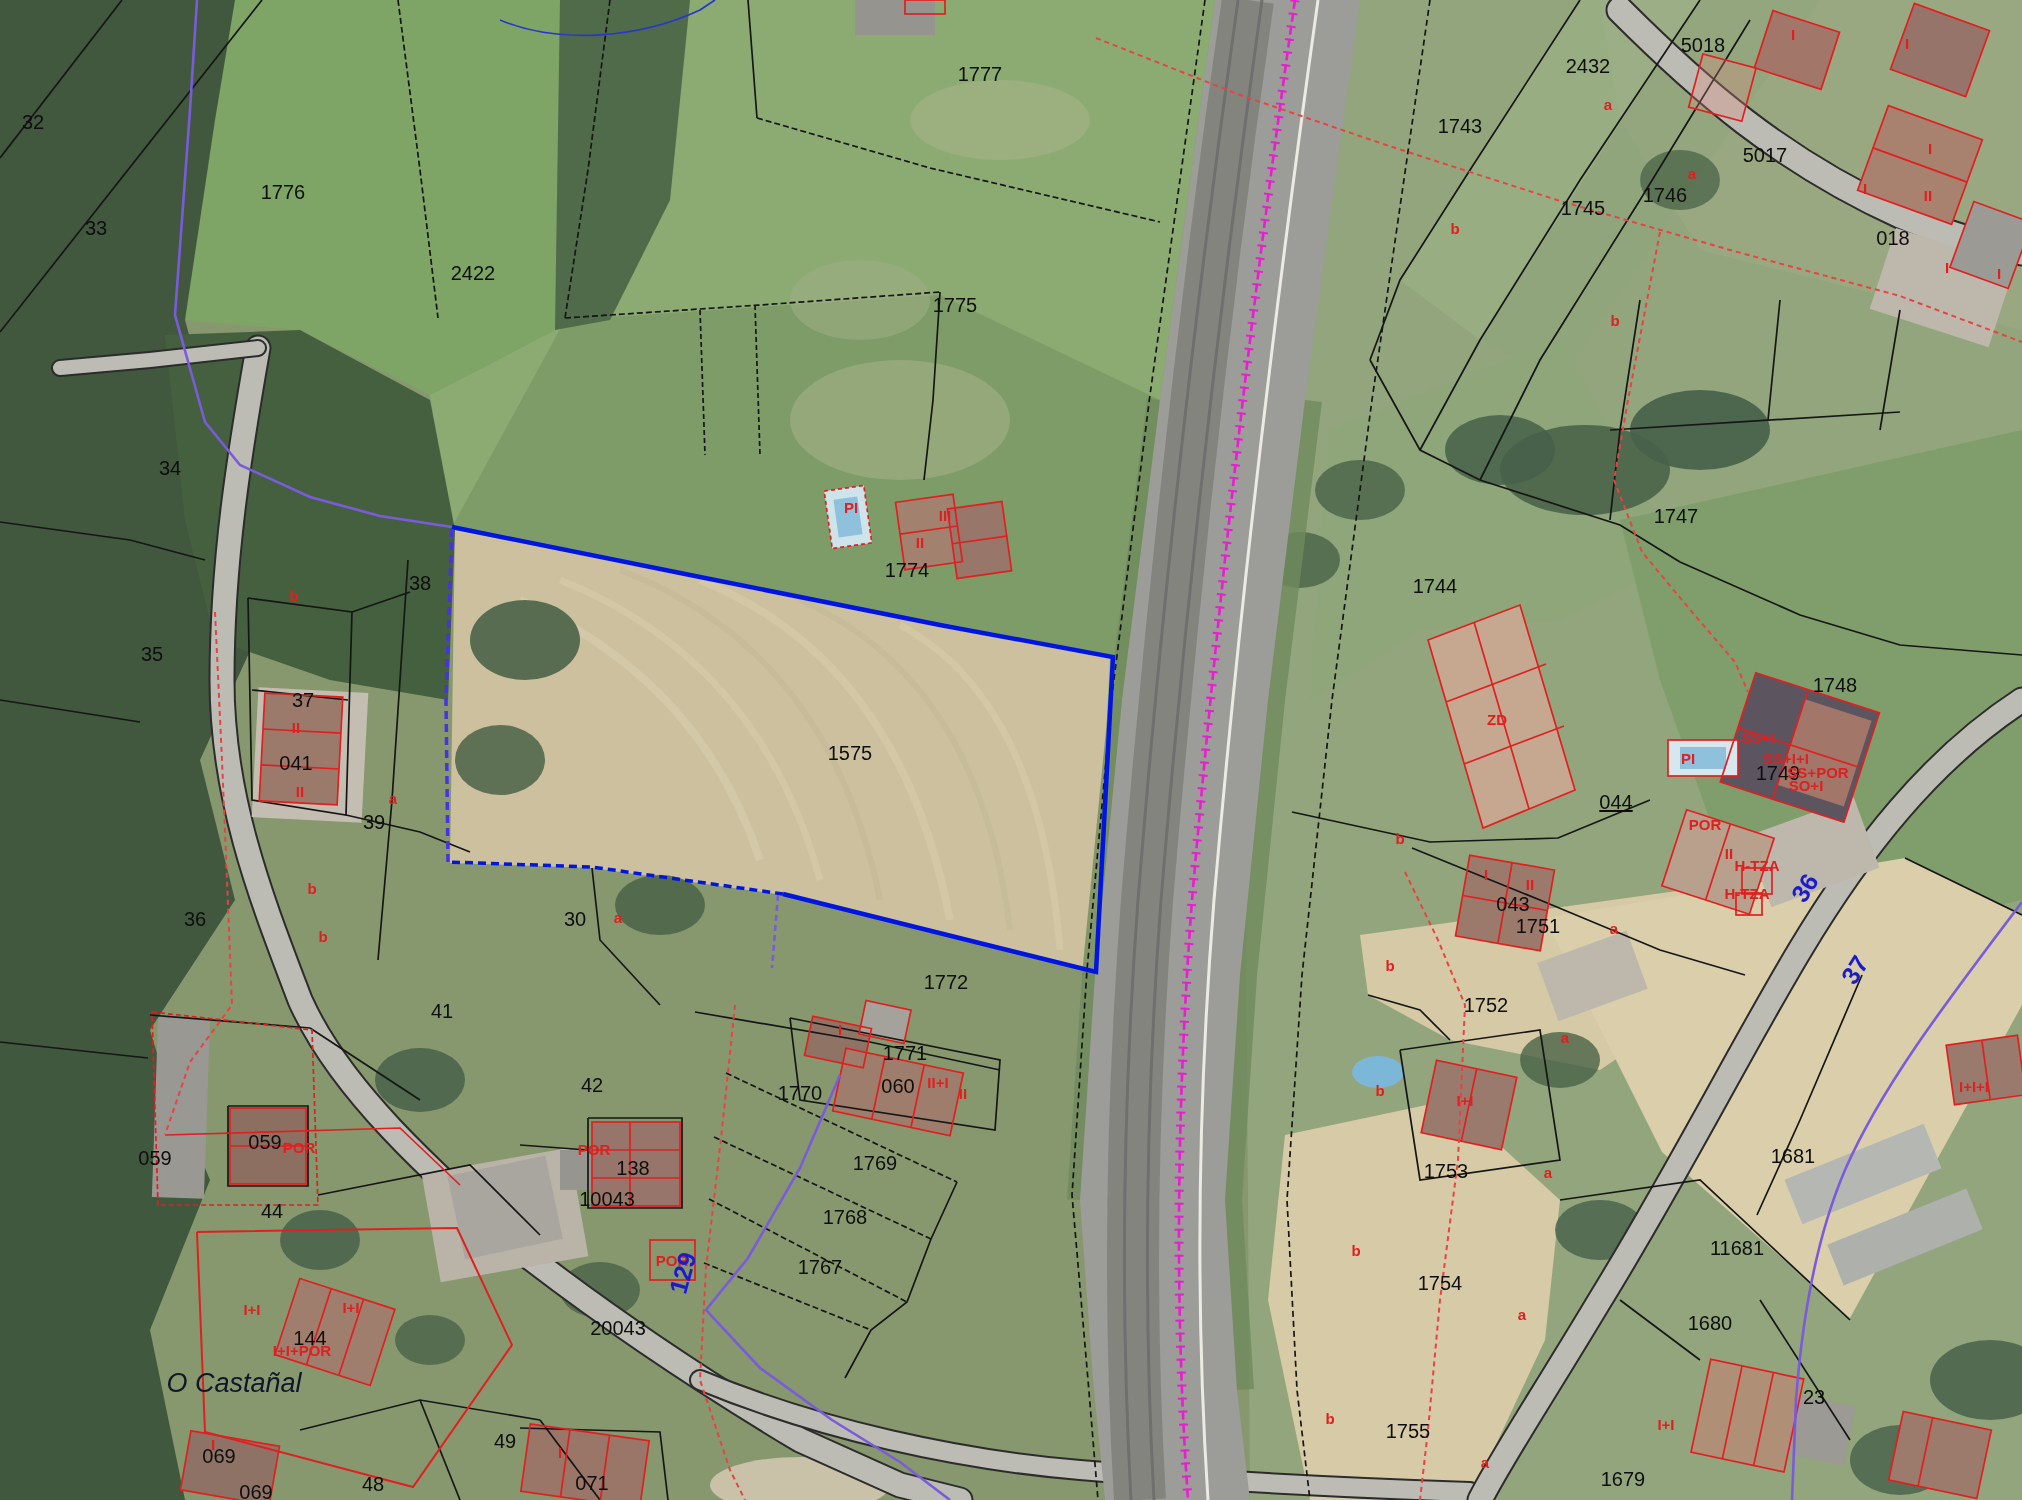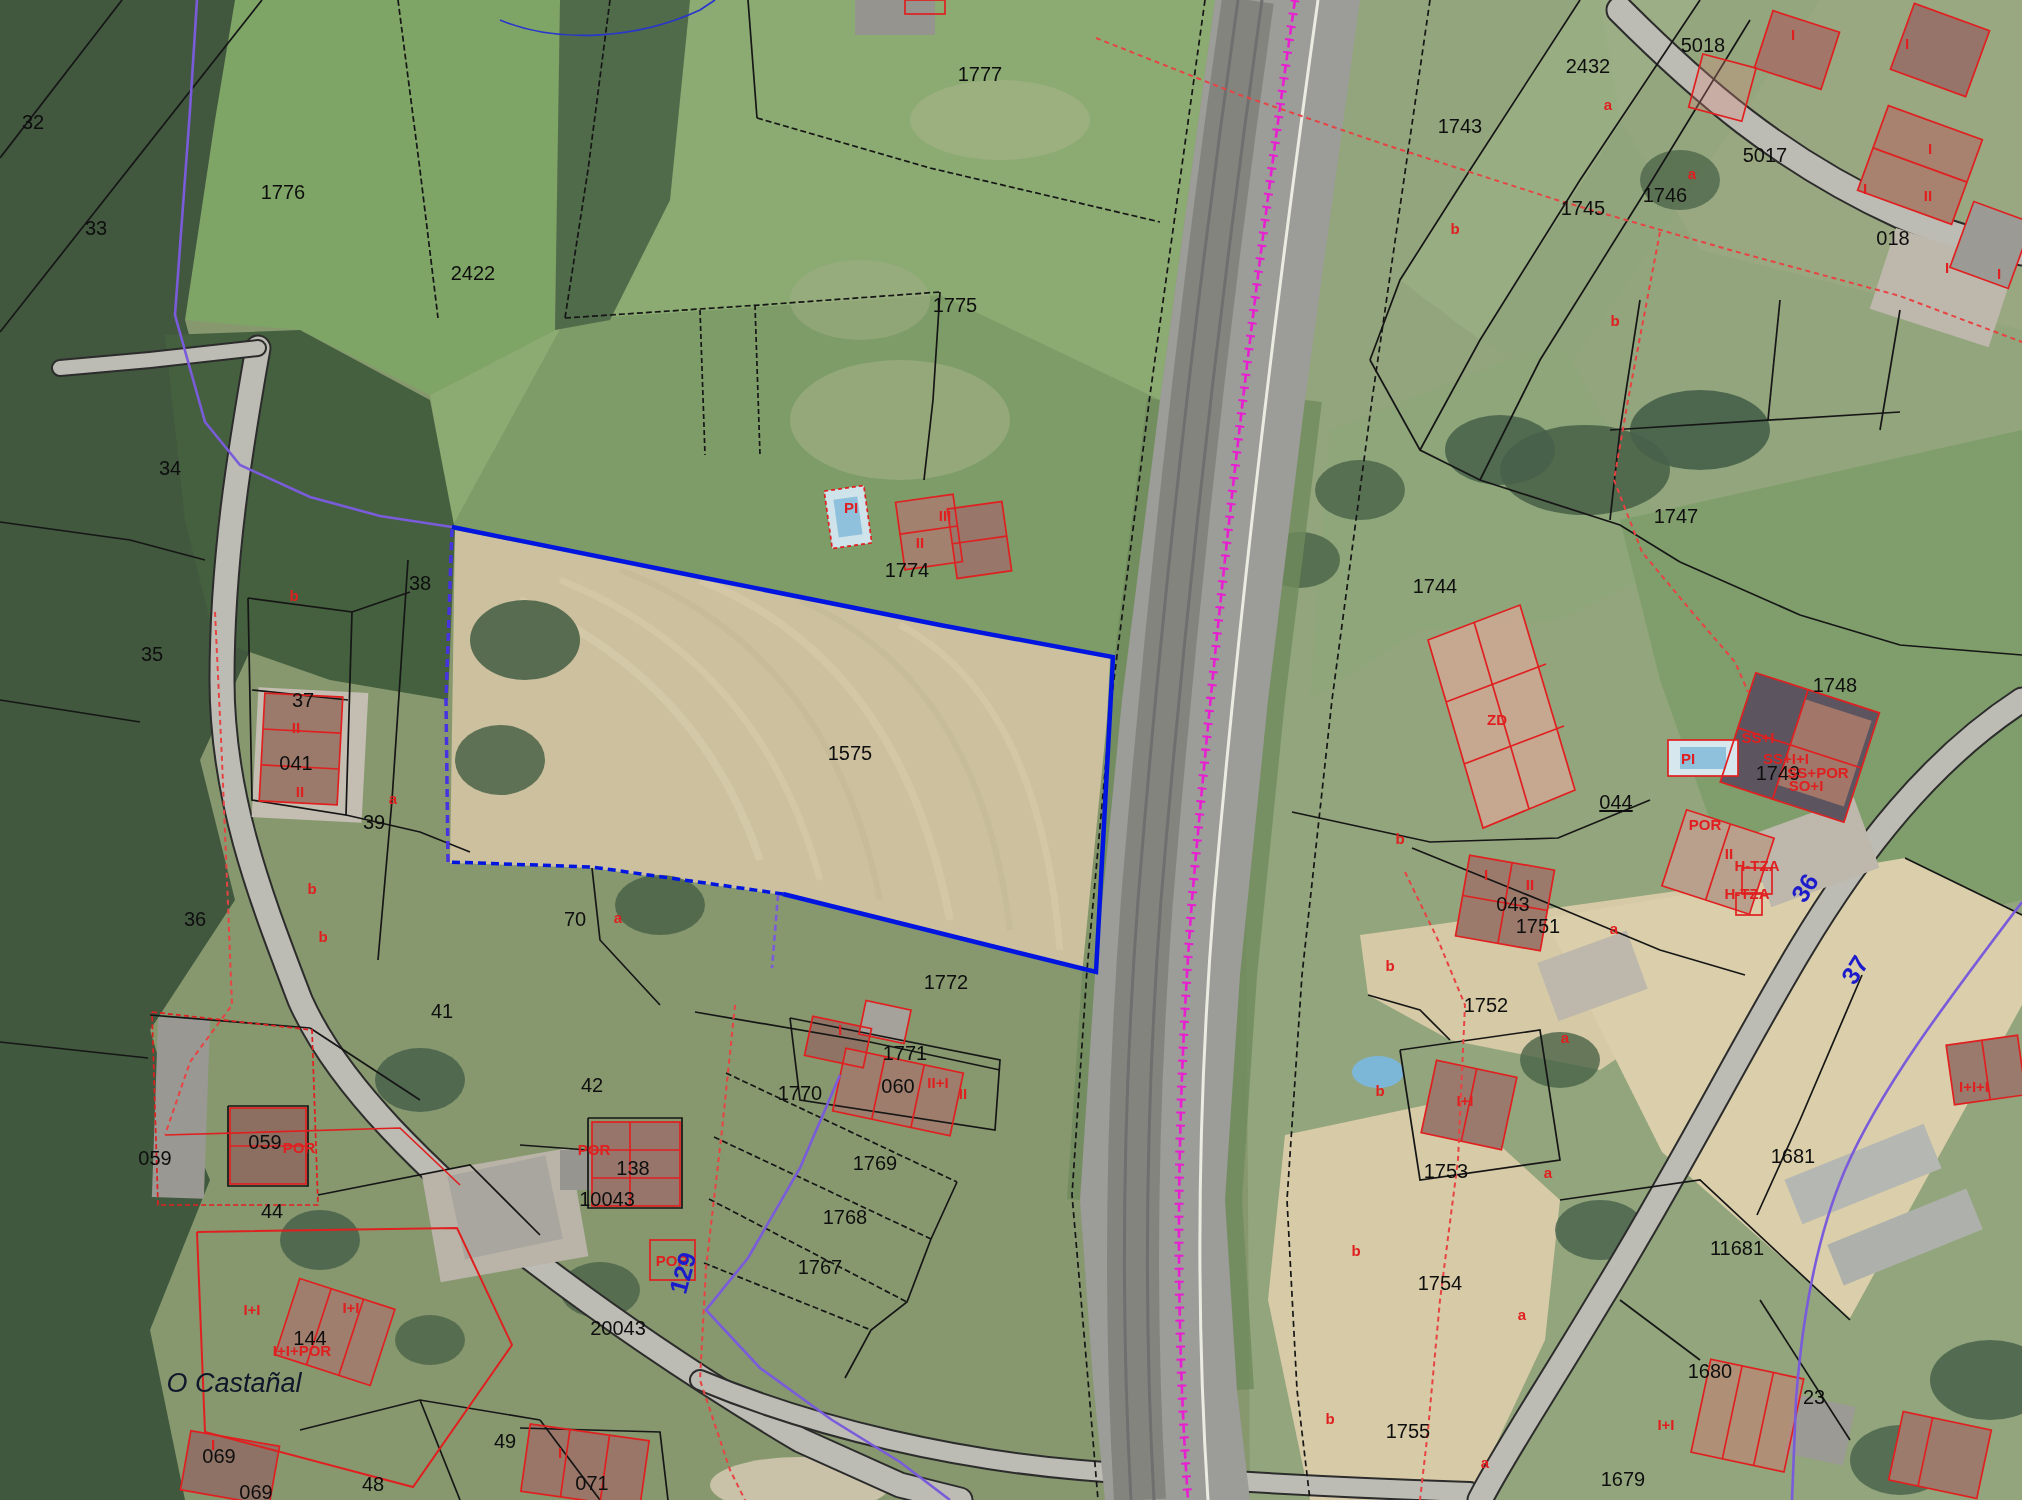--- a/index.html
+++ b/index.html
@@ -370,21 +370,21 @@
 
   <div id="labels-layer">
       <div class="map-label parcel" style="left: 33px; top: 122px;">32</div>
       <div class="map-label parcel" style="left: 96px; top: 228px;">33</div>
       <div class="map-label parcel" style="left: 170px; top: 468px;">34</div>
       <div class="map-label parcel" style="left: 152px; top: 654px;">35</div>
       <div class="map-label parcel" style="left: 195px; top: 919px;">36</div>
       <div class="map-label parcel" style="left: 303px; top: 700px;">37</div>
       <div class="map-label parcel" style="left: 420px; top: 583px;">38</div>
       <div class="map-label parcel" style="left: 374px; top: 822px;">39</div>
-      <div class="map-label parcel" style="left: 575px; top: 919px;">70</div>
+      <div class="map-label parcel" style="left: 575px; top: 919px;">30</div>
       <div class="map-label parcel" style="left: 442px; top: 1011px;">41</div>
       <div class="map-label parcel" style="left: 592px; top: 1085px;">42</div>
       <div class="map-label parcel" style="left: 272px; top: 1211px;">44</div>
       <div class="map-label parcel" style="left: 373px; top: 1484px;">48</div>
       <div class="map-label parcel" style="left: 505px; top: 1441px;">49</div>
       <div class="map-label parcel" style="left: 283px; top: 192px;">1776</div>
       <div class="map-label parcel" style="left: 473px; top: 273px;">2422</div>
       <div class="map-label parcel" style="left: 980px; top: 74px;">1777</div>
       <div class="map-label parcel" style="left: 955px; top: 305px;">1775</div>
       <div class="map-label parcel" style="left: 907px; top: 570px;">1774</div>
@@ -419,21 +419,21 @@
       <div class="map-label parcel" style="left: 1778px; top: 773px;">1749</div>
       <div class="map-label parcel" style="left: 1616px; top: 802px; text-decoration: underline;">044</div>
       <div class="map-label parcel" style="left: 1513px; top: 904px;">043</div>
       <div class="map-label parcel" style="left: 1538px; top: 926px;">1751</div>
       <div class="map-label parcel" style="left: 1486px; top: 1005px;">1752</div>
       <div class="map-label parcel" style="left: 1446px; top: 1171px;">1753</div>
       <div class="map-label parcel" style="left: 1440px; top: 1283px;">1754</div>
       <div class="map-label parcel" style="left: 1408px; top: 1431px;">1755</div>
       <div class="map-label parcel" style="left: 1793px; top: 1156px;">1681</div>
       <div class="map-label parcel" style="left: 1737px; top: 1248px;">11681</div>
-      <div class="map-label parcel" style="left: 1710px; top: 1323px; margin-top: 48px;">1680</div>
+      <div class="map-label parcel" style="left: 1710px; top: 1323px;">1680</div>
       <div class="map-label parcel" style="left: 1623px; top: 1479px; text-align: right;">1679</div>
       <div class="map-label parcel" style="left: 1814px; top: 1397px;">23</div>
       <div class="map-label red" style="left: 1608px; top: 104px;">a</div>
       <div class="map-label red" style="left: 1692px; top: 173px;">a</div>
       <div class="map-label red" style="left: 1455px; top: 228px;">b</div>
       <div class="map-label red" style="left: 1615px; top: 320px;">b</div>
       <div class="map-label red" style="left: 294px; top: 595px;">b</div>
       <div class="map-label red" style="left: 393px; top: 798px;">a</div>
       <div class="map-label red" style="left: 312px; top: 888px;">b</div>
       <div class="map-label red" style="left: 323px; top: 936px;">b</div>

